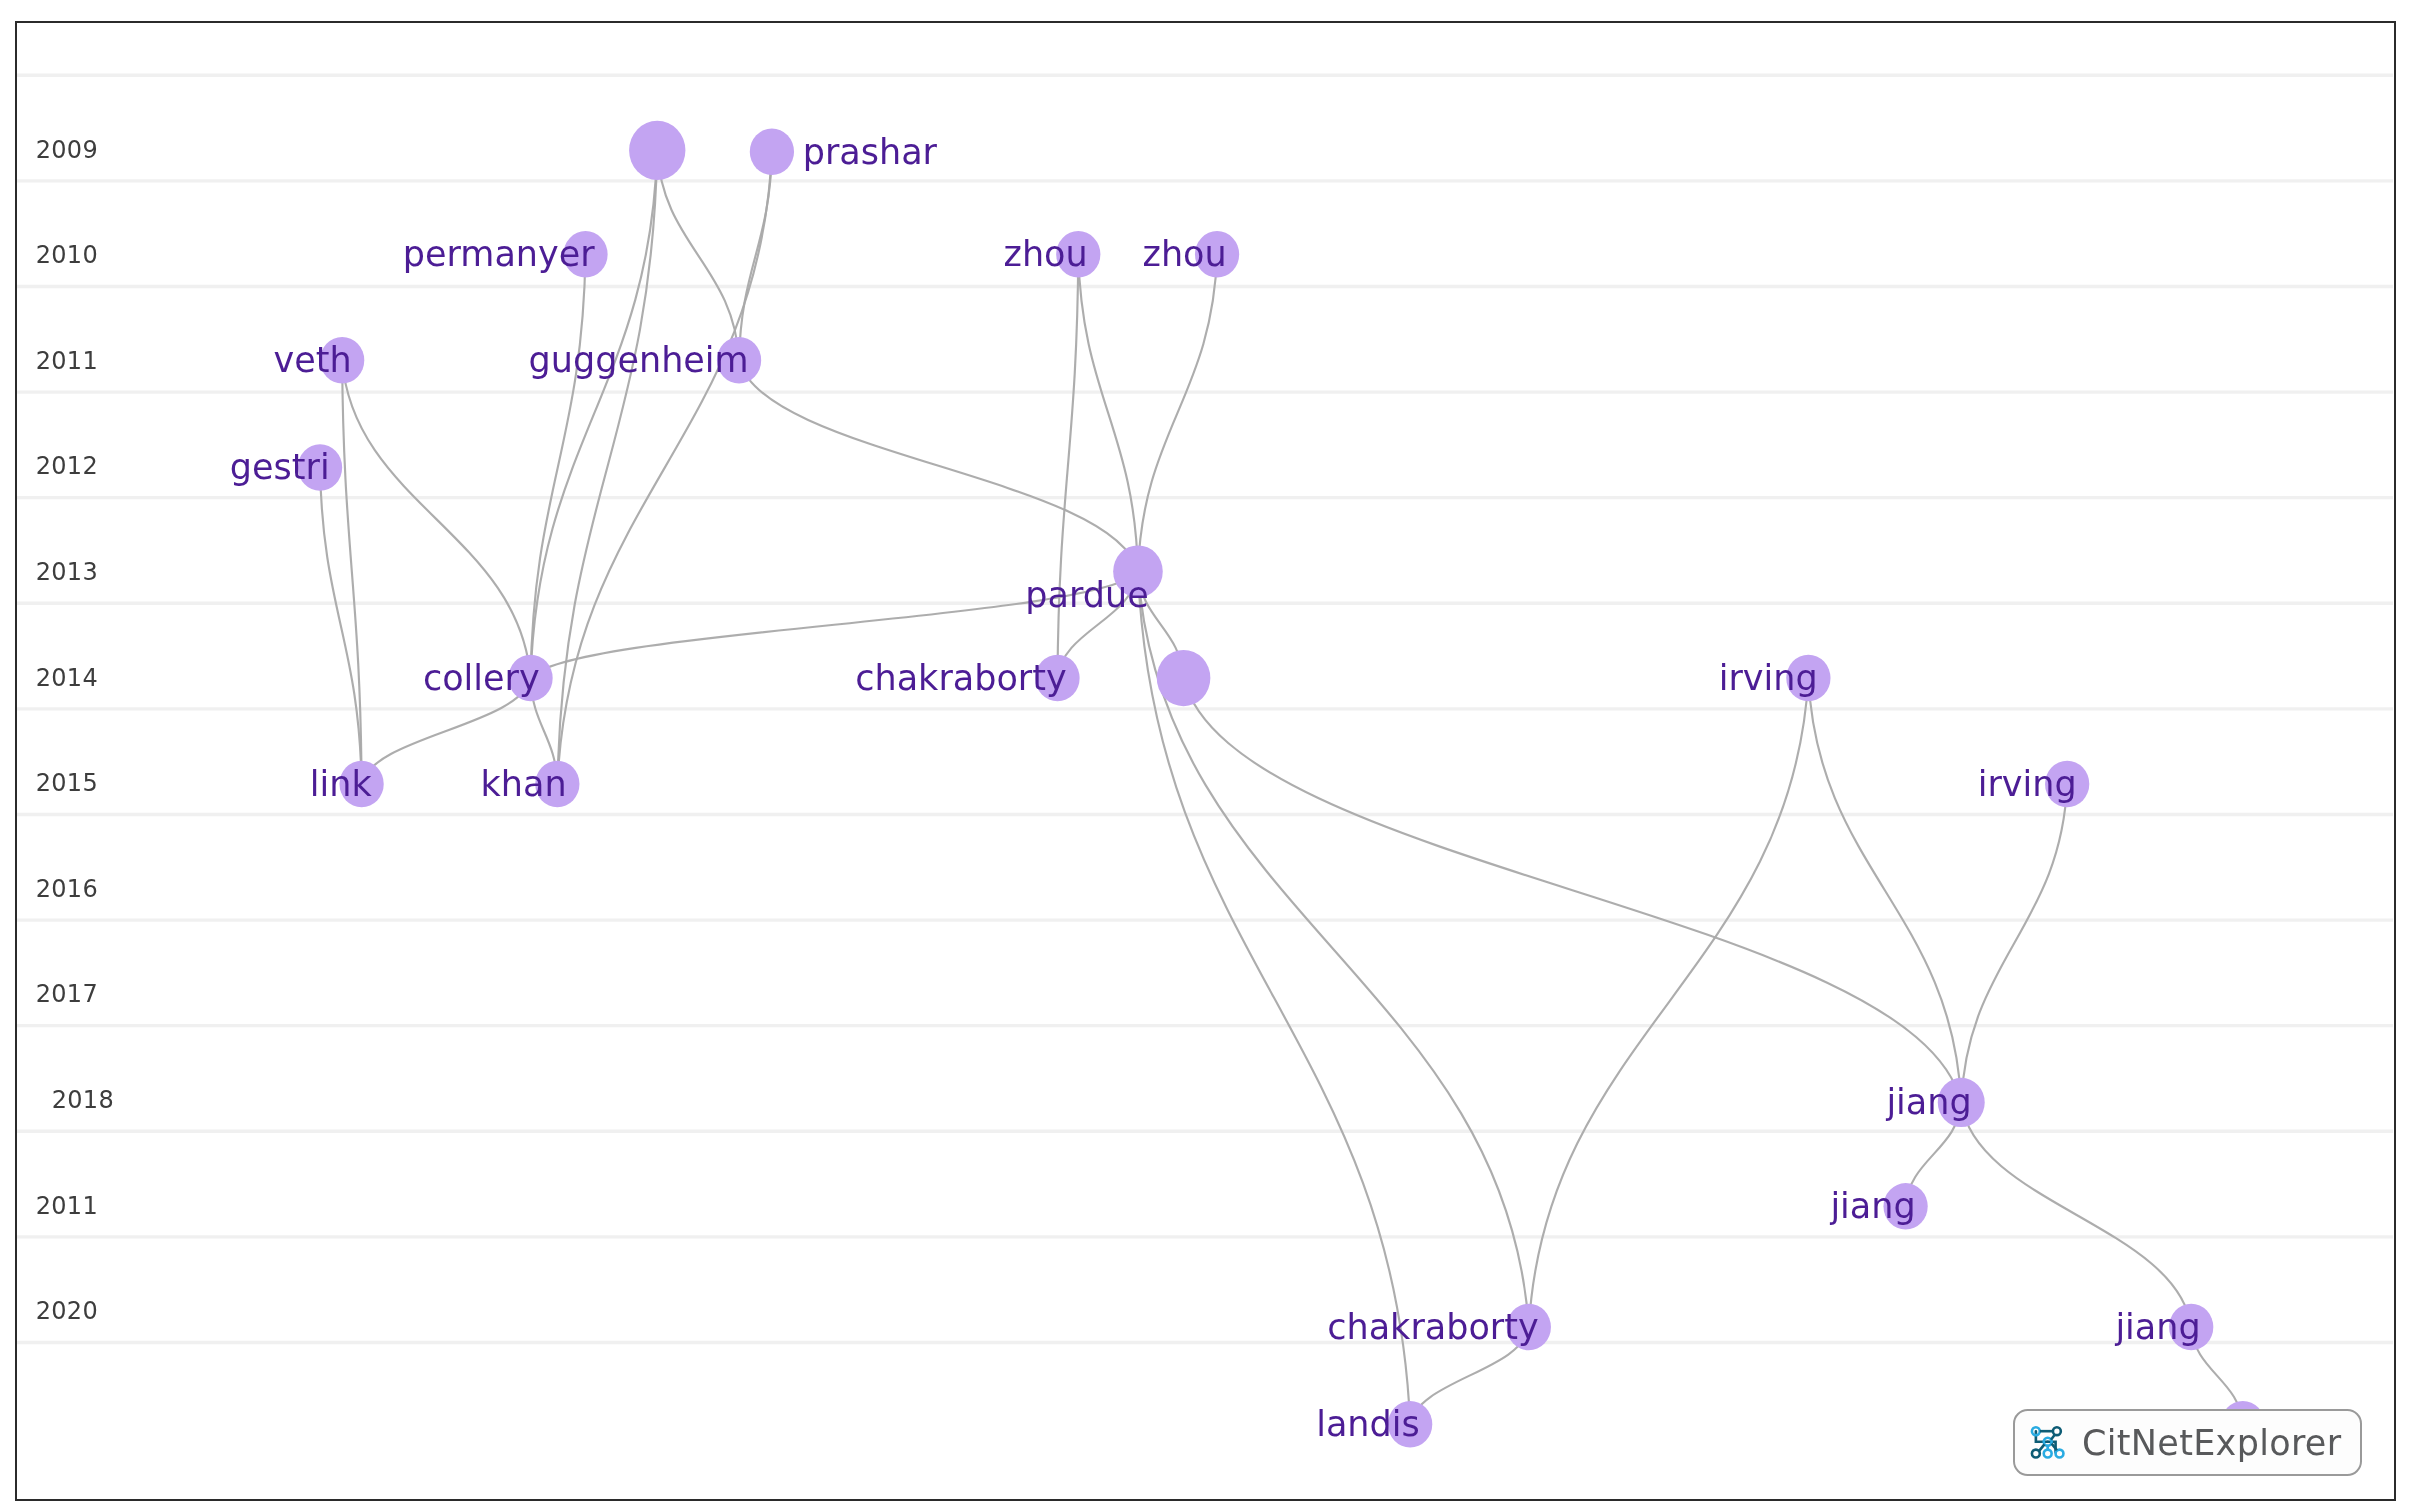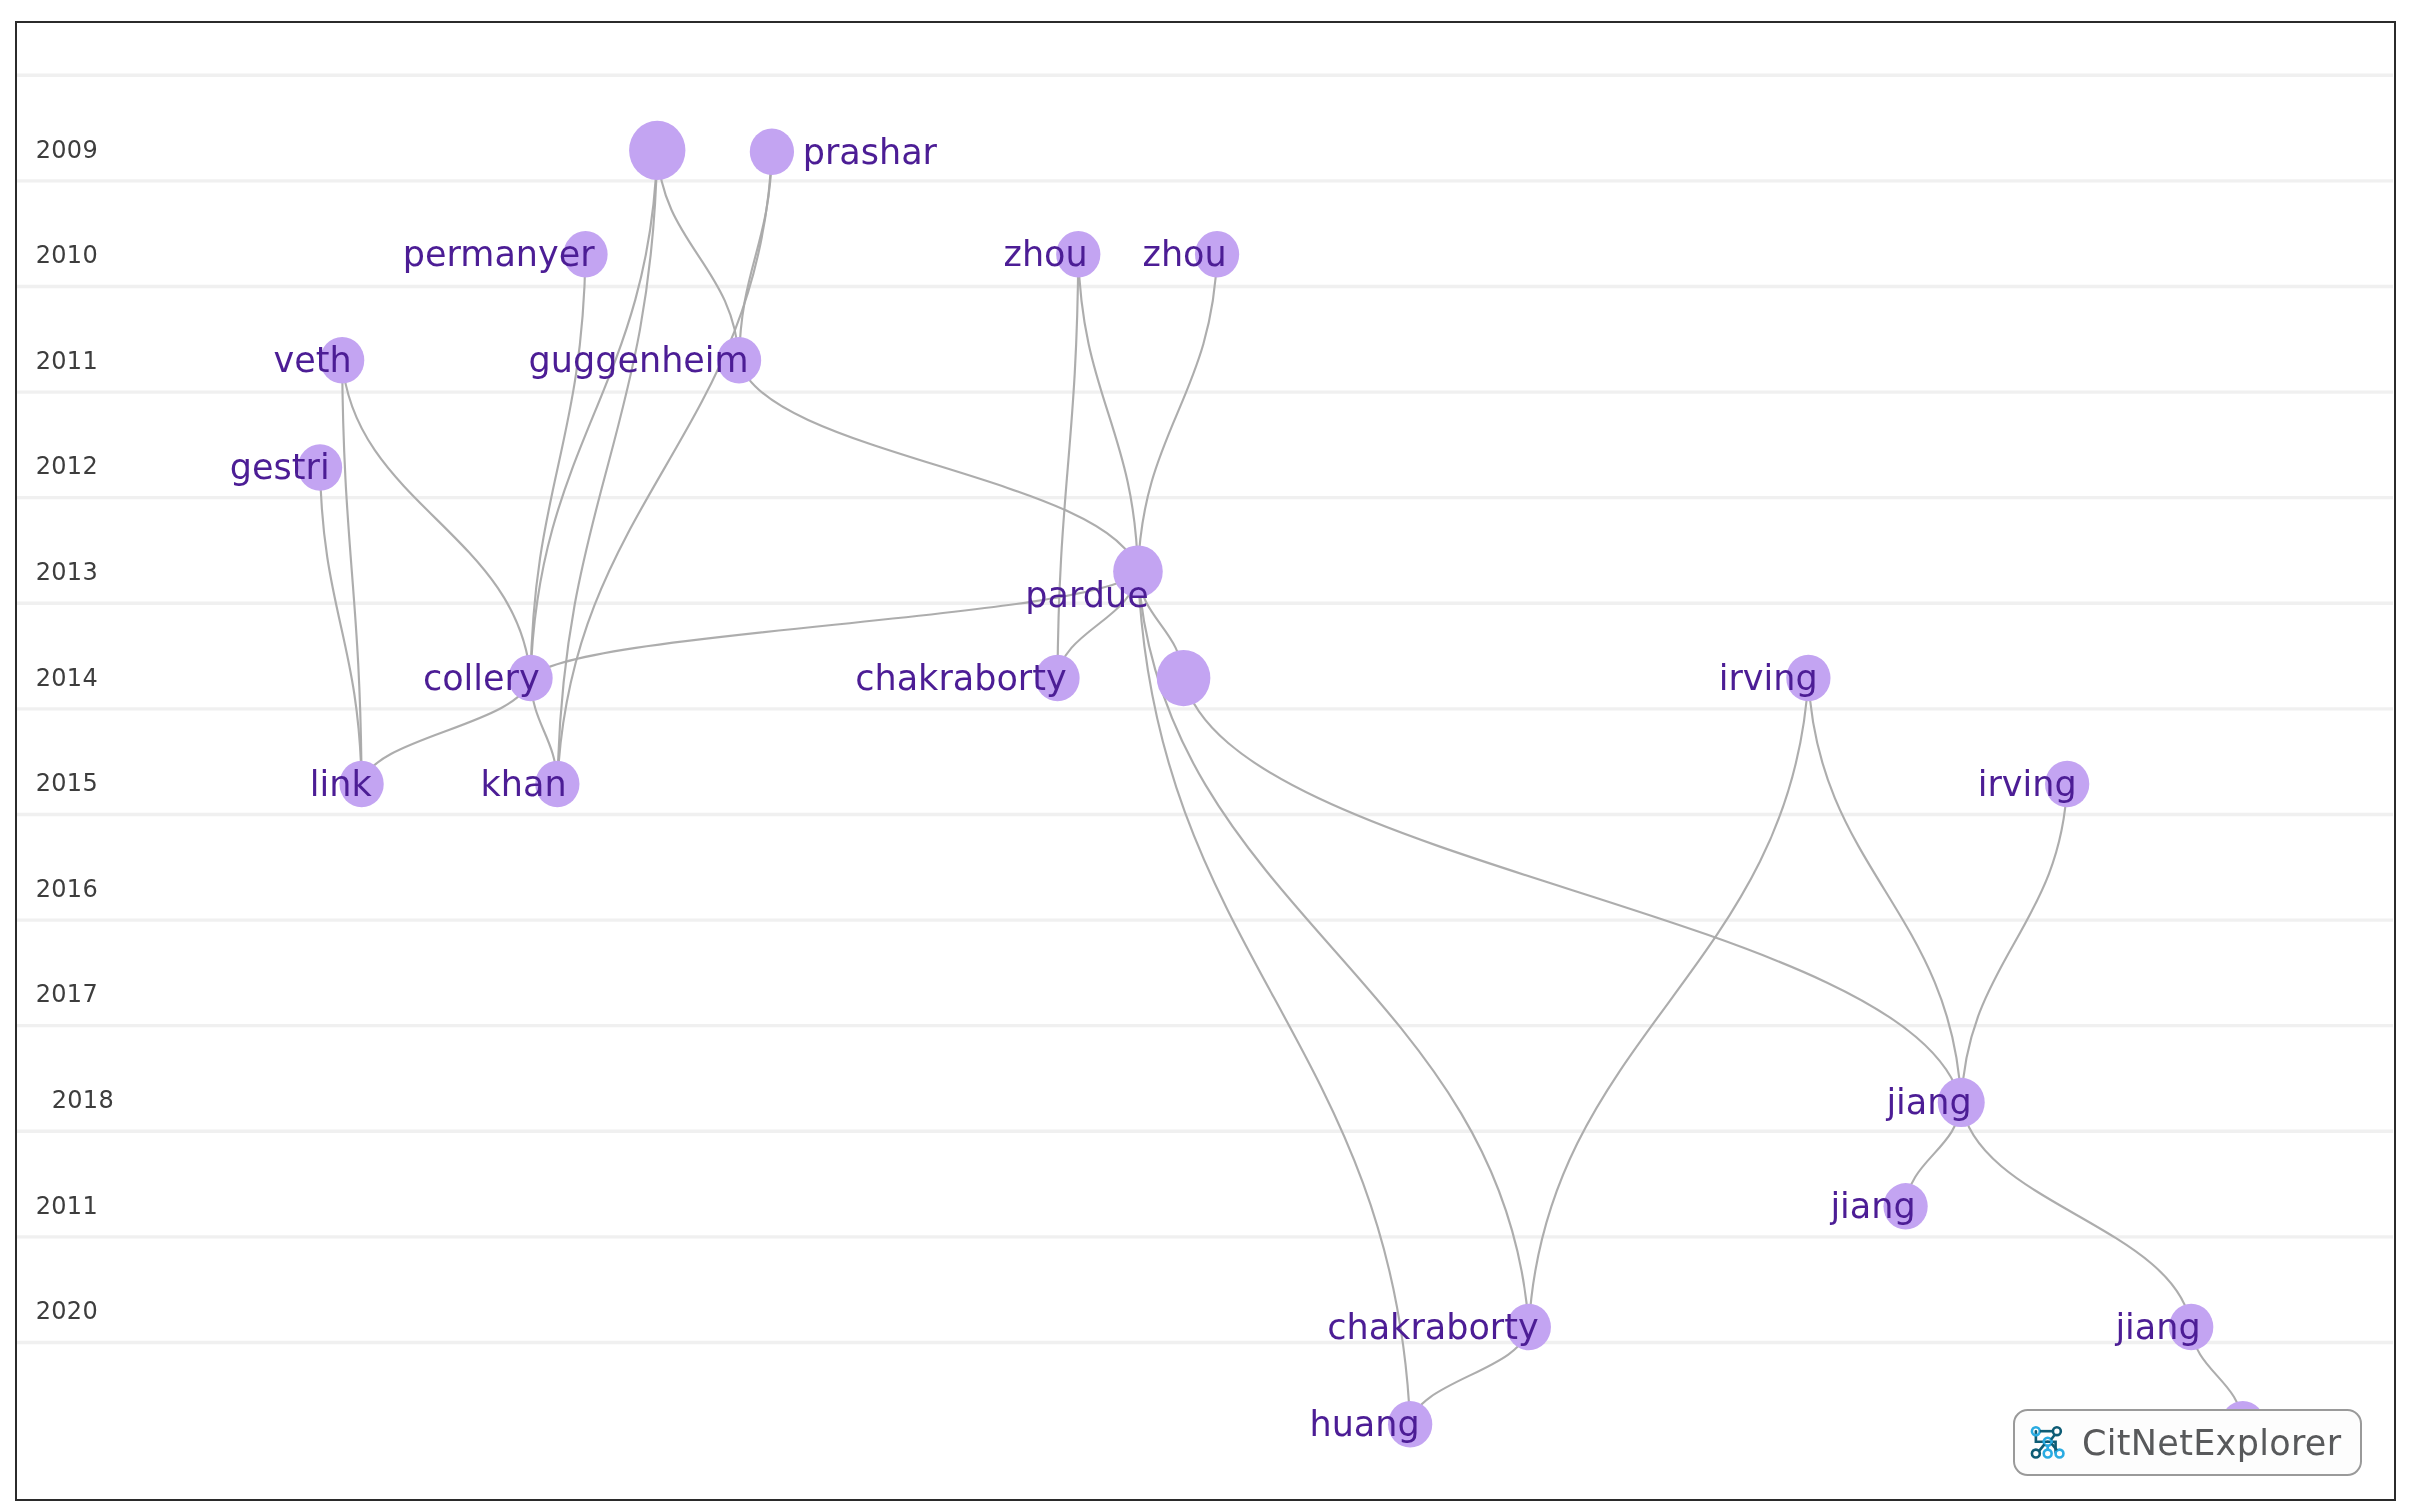--- a/index.html
+++ b/index.html
@@ -202,21 +202,21 @@
           <div class="node-label left" style="top: 655px; left: 523px;">collery</div>
           <div class="node-label left" style="top: 655px; left: 1050px;">chakraborty</div>
           <div class="node-label left" style="top: 655px; left: 1801px;">irving</div>
           <div class="node-label left" style="top: 761px; left: 355px;">link</div>
           <div class="node-label left" style="top: 761px; left: 550px;">khan</div>
           <div class="node-label left" style="top: 761px; left: 2060px;">irving</div>
           <div class="node-label left" style="top: 1079px; left: 1955px;">jiang</div>
           <div class="node-label left" style="top: 1183px; left: 1899px;">jiang</div>
           <div class="node-label left" style="top: 1304px; left: 1522px;">chakraborty</div>
           <div class="node-label left" style="top: 1304px; left: 2184px;">jiang</div>
-          <div class="node-label left" style="top: 1401px; left: 1403px;">huang</div>
+          <div class="node-label left" style="top: 1401px; left: 1403px;">landis</div>
           <div class="node-label left" style="top: 1401px; left: 2236px;">yang</div>
         </div>
 
       <div id="brand">
         <svg width="42" height="42" viewBox="0 0 64 64">
           <g fill="none" stroke-width="4">
             <path d="M12 14 L12 30 L30 30" stroke="#0d5c75" stroke-linecap="round"></path>
             <path d="M30 30 L42 30 L42 46" stroke="#0d5c75" stroke-linecap="round"></path>
             <path d="M12 14 L44 14" stroke="#0d5c75" stroke-linecap="round" opacity="0.0"></path>
             <path d="M30 30 L30 46" stroke="#0d5c75" stroke-linecap="round" opacity="0.0"></path>

